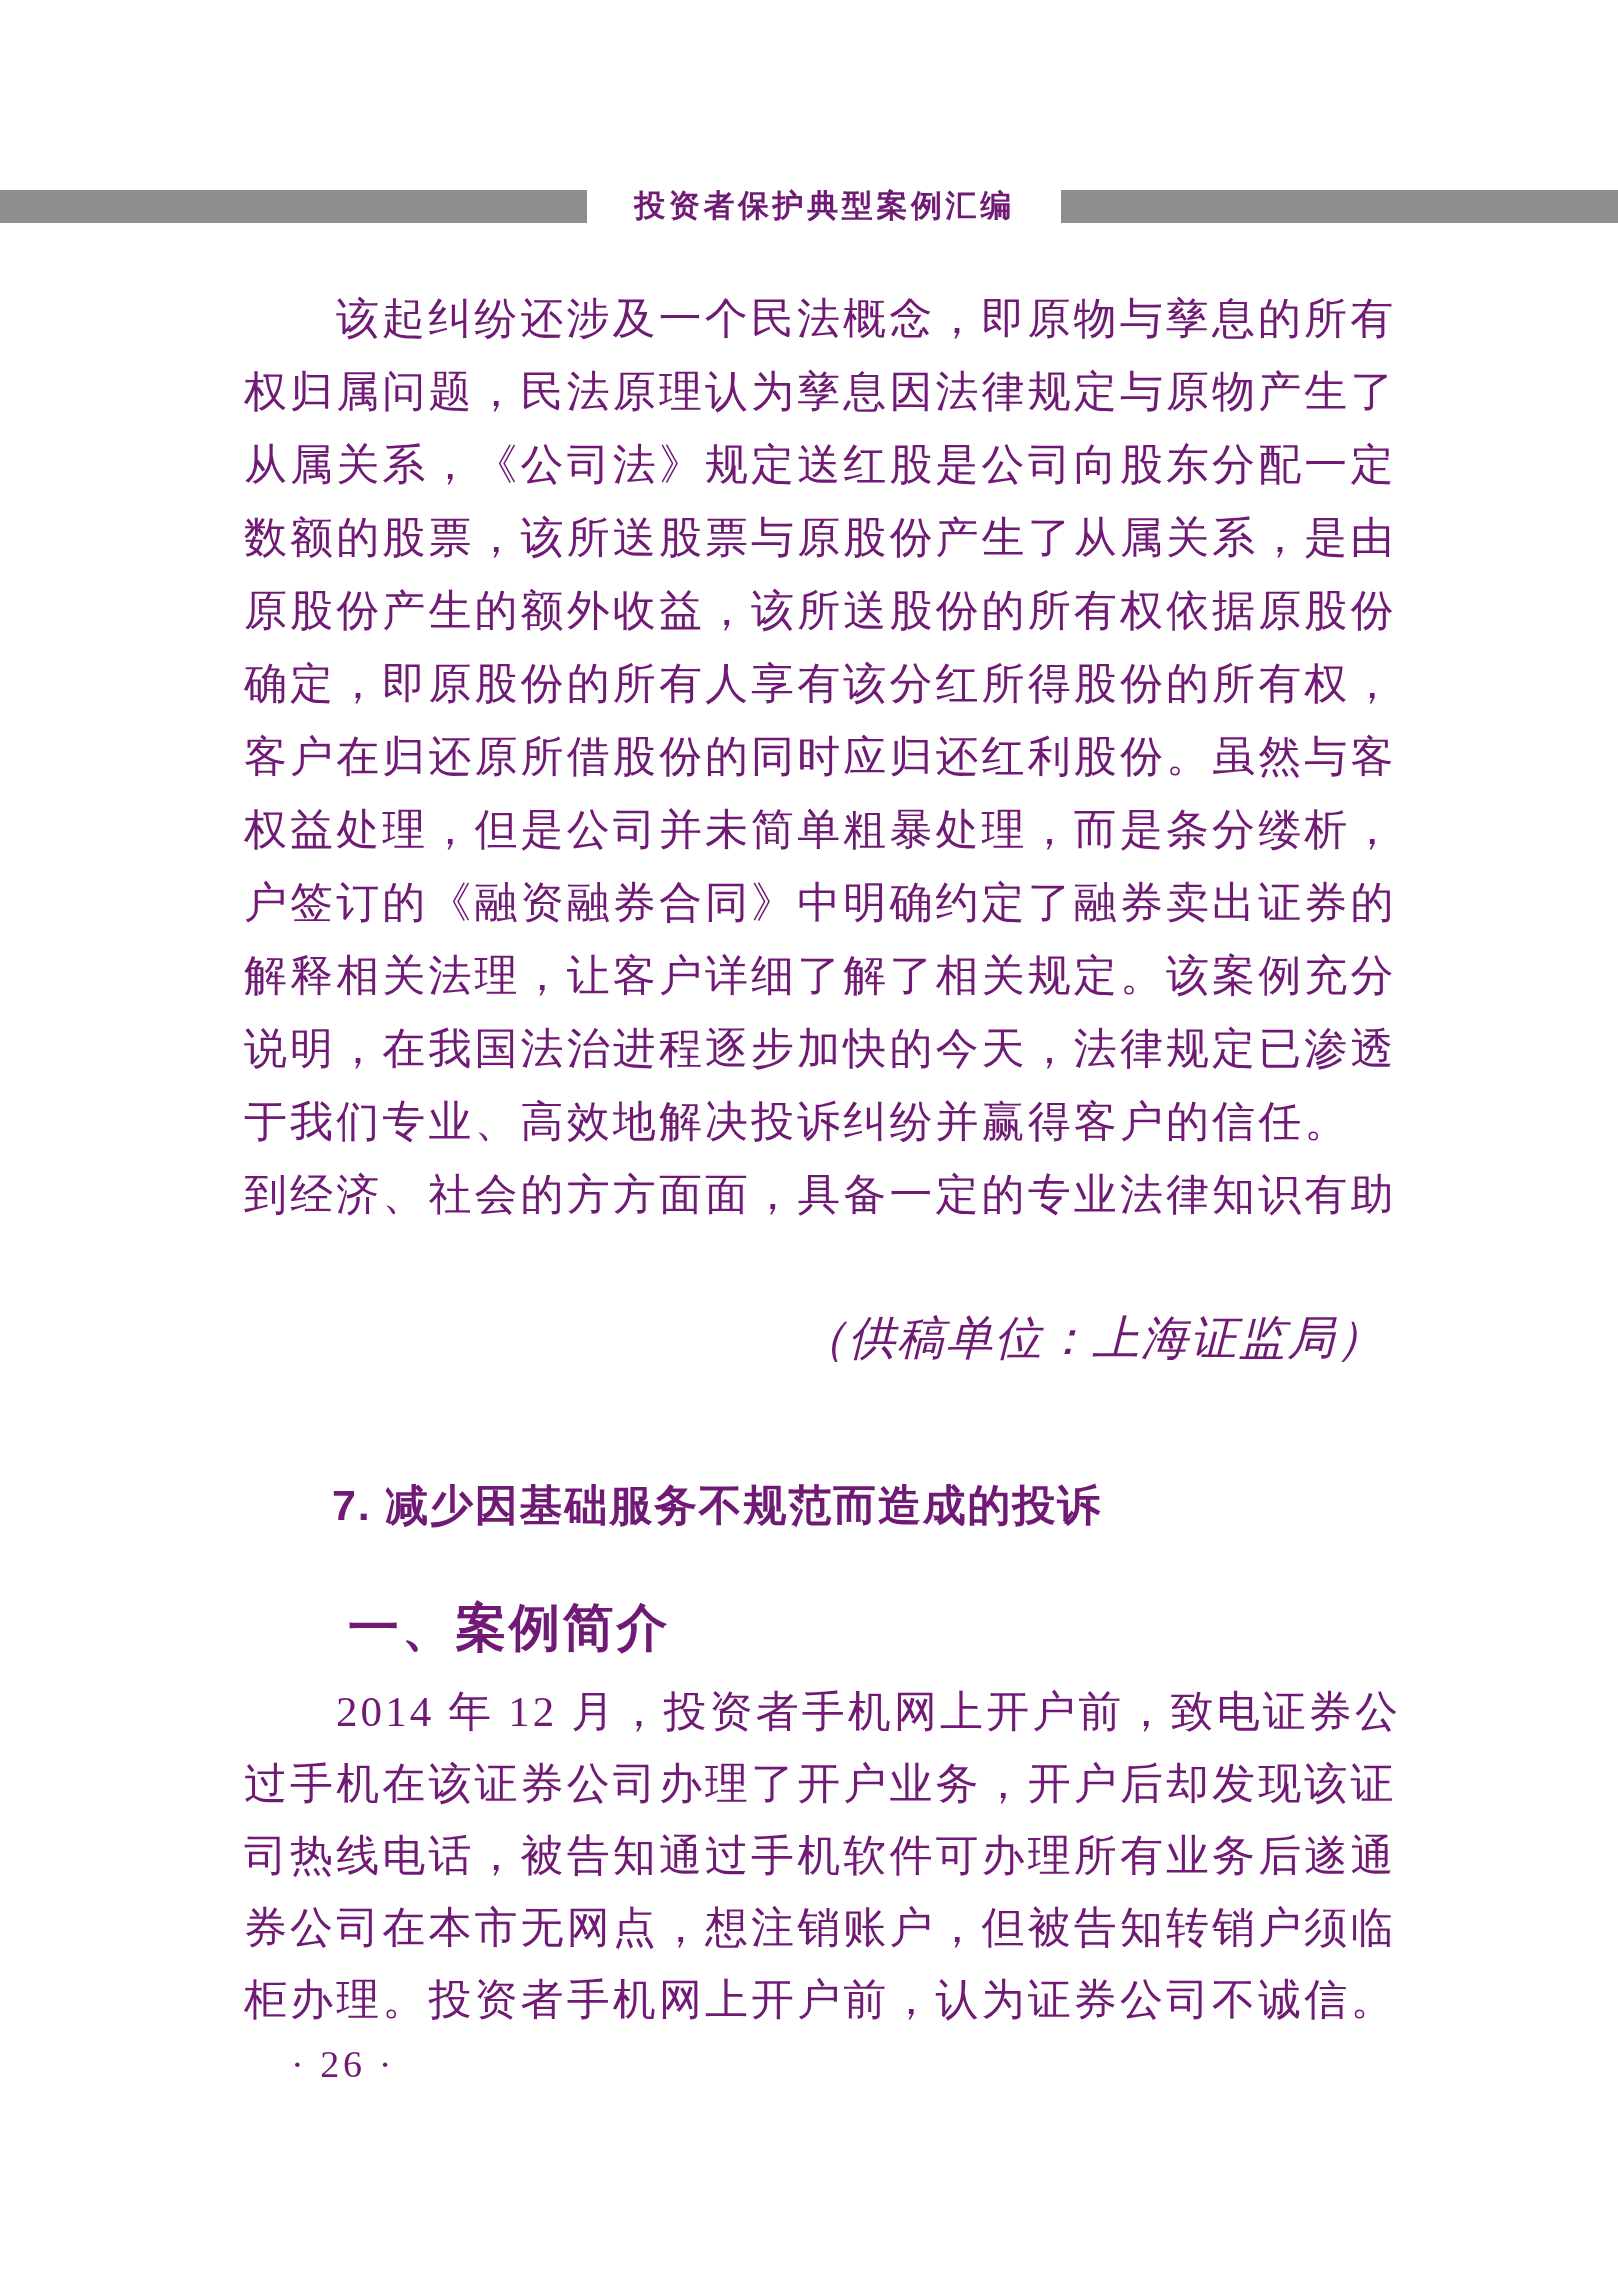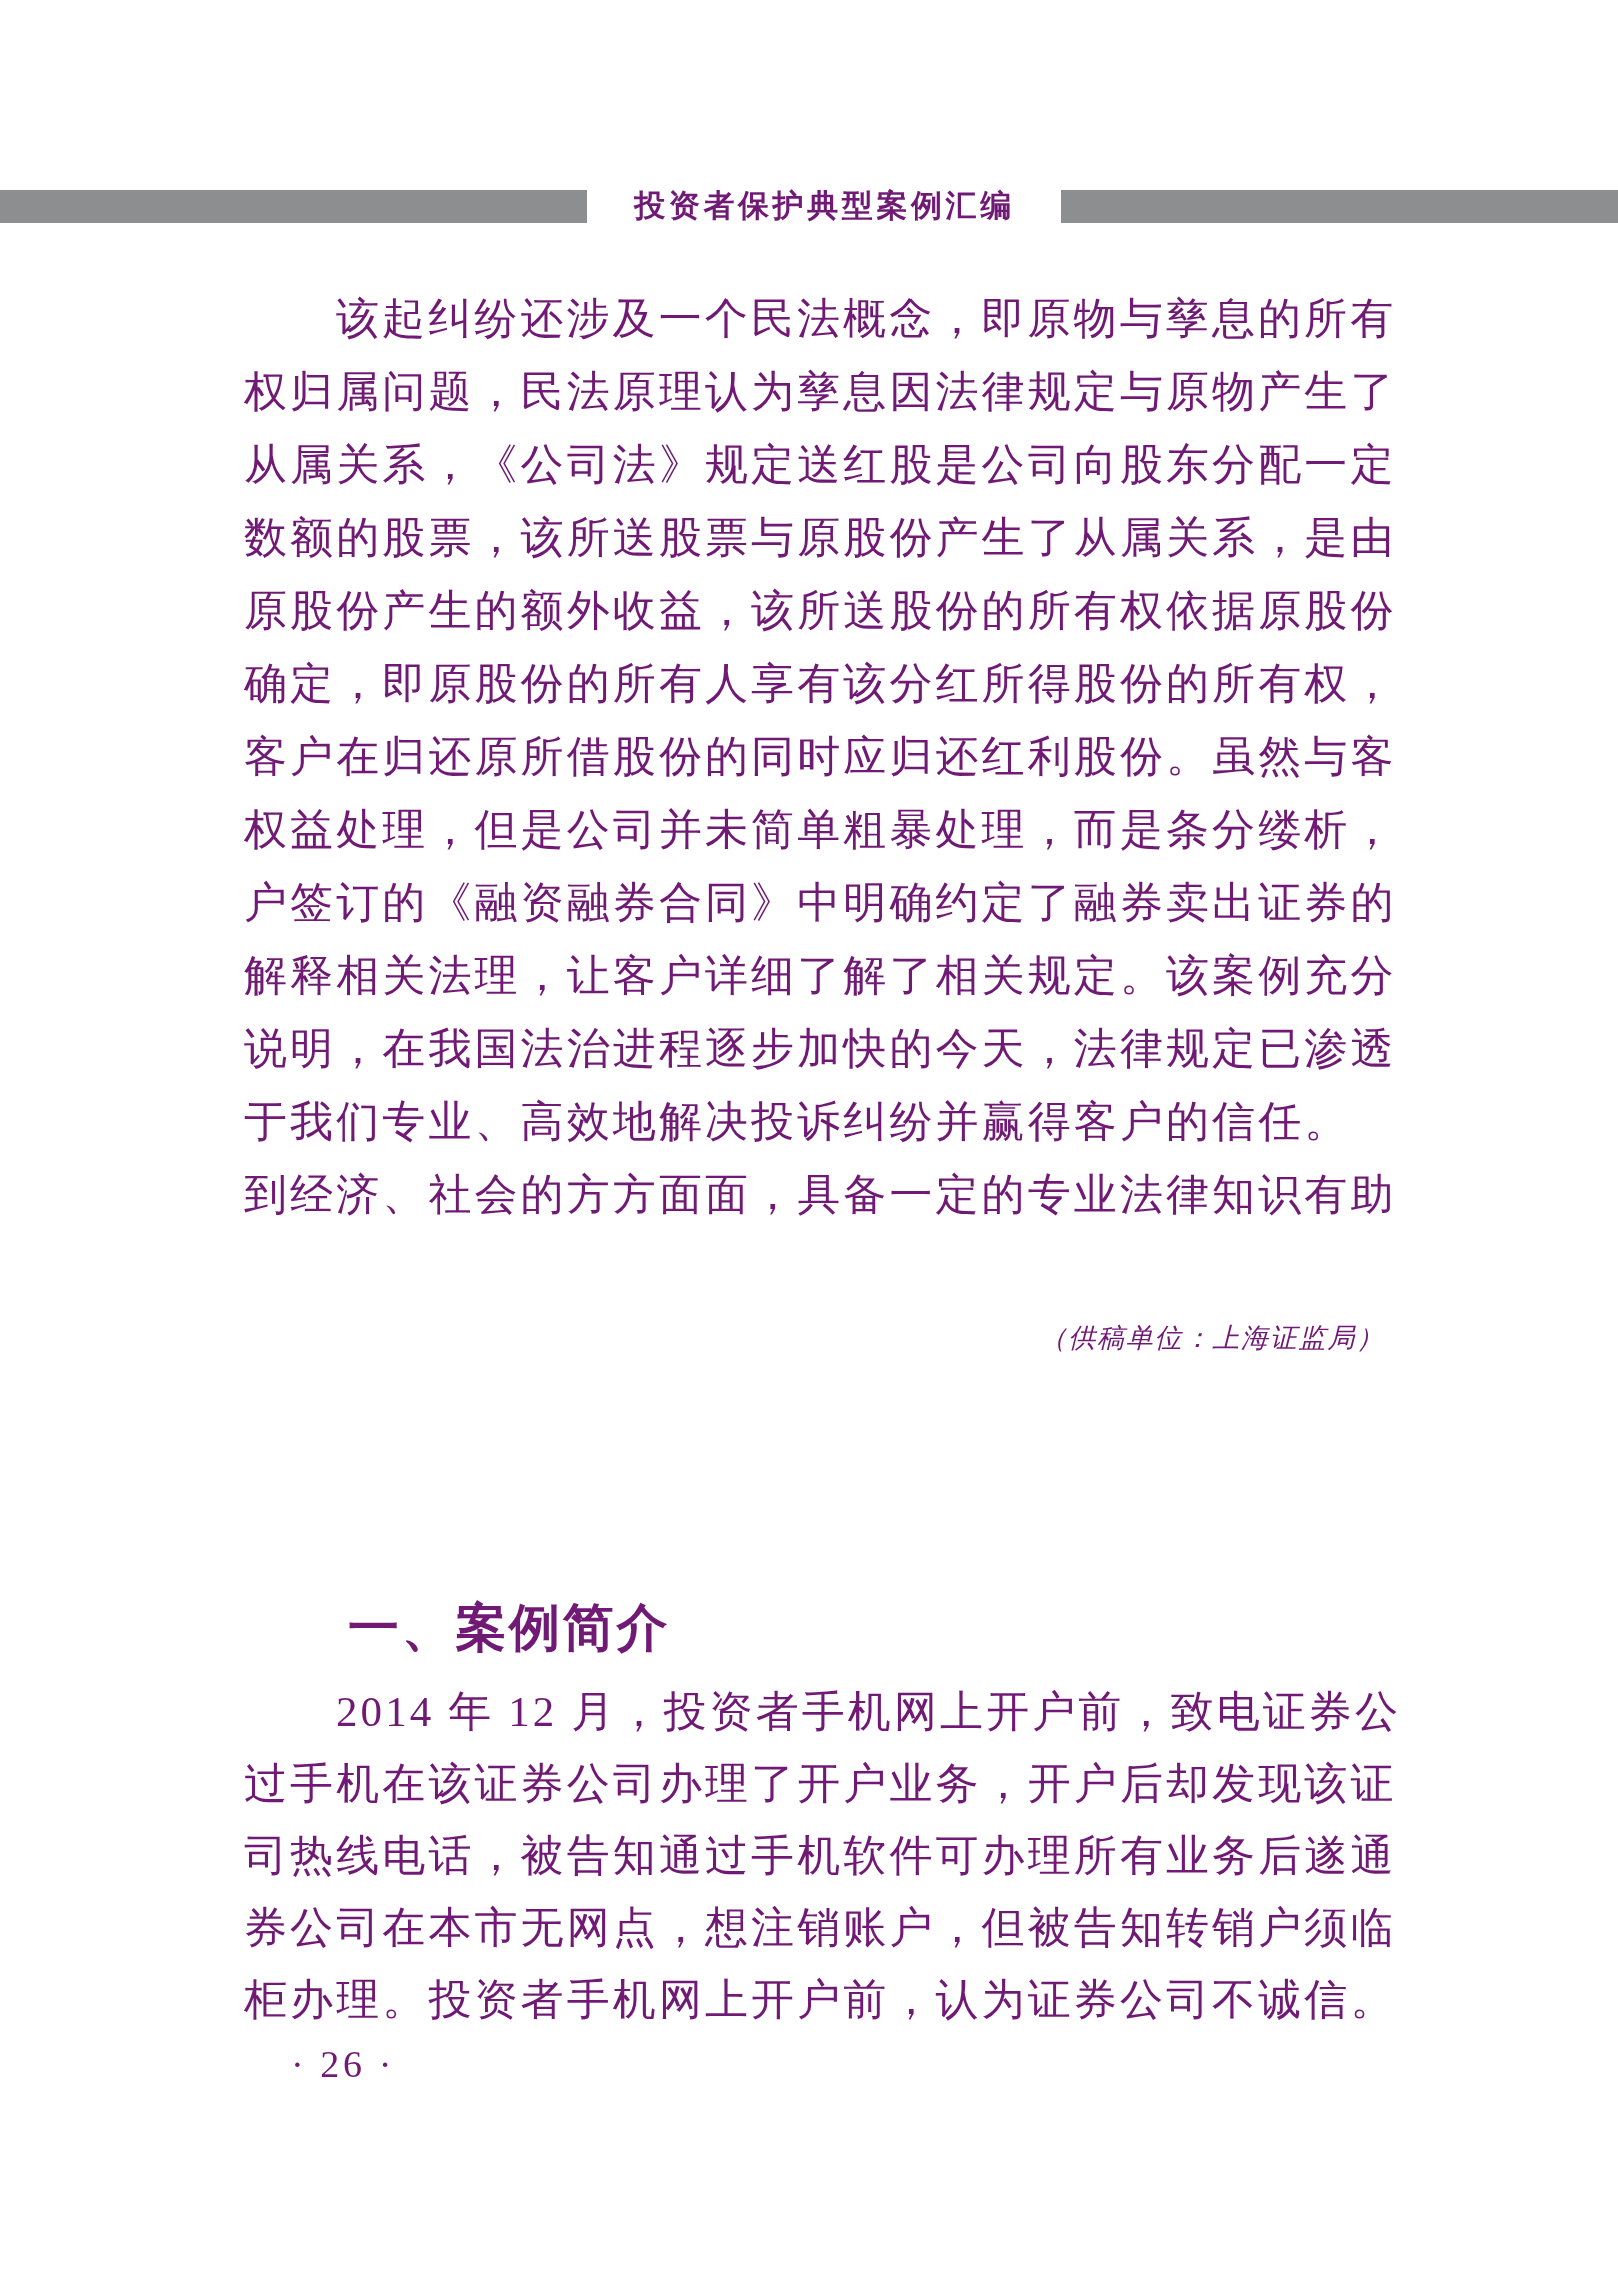--- a/index.html
+++ b/index.html
@@ -67,21 +67,21 @@
     position: absolute;
     left: 244px;
     width: 1157px;
     top: 1309px;
     height: 59px;
     line-height: 59px;
     text-align: right;
     padding-right: 16px;
     box-sizing: border-box;
     font-style: italic;
-    font-size: 27px;
+    font-size: 47px;
     letter-spacing: 1.8px;
     white-space: nowrap;
   }
 
   
   .section-heading {
     position: absolute;
     left: 244px;
     top: 1473px;
     width: 1157px;
@@ -142,20 +142,21 @@
     <div class="bline">权益处理，但是公司并未简单粗暴处理，而是条分缕析，</div>
     <div class="bline">户签订的《融资融券合同》中明确约定了融券卖出证券的</div>
     <div class="bline">解释相关法理，让客户详细了解了相关规定。该案例充分</div>
     <div class="bline">说明，在我国法治进程逐步加快的今天，法律规定已渗透</div>
     <div class="bline">于我们专业、高效地解决投诉纠纷并赢得客户的信任。</div>
     <div class="bline">到经济、社会的方方面面，具备一定的专业法律知识有助</div>
   </div>
 
   <div class="attribution">（供稿单位：上海证监局）</div>
 
+  <div class="section-heading">7. 减少因基础服务不规范而造成的投诉</div>
 
   <div class="sub-heading">一、案例简介</div>
 
   <div class="para para2">
     <div class="bline indent">2014 年 12 月，投资者手机网上开户前，致电证券公</div>
     <div class="bline">过手机在该证券公司办理了开户业务，开户后却发现该证</div>
     <div class="bline">司热线电话，被告知通过手机软件可办理所有业务后遂通</div>
     <div class="bline">券公司在本市无网点，想注销账户，但被告知转销户须临</div>
     <div class="bline">柜办理。投资者手机网上开户前，认为证券公司不诚信。</div>
   </div>

